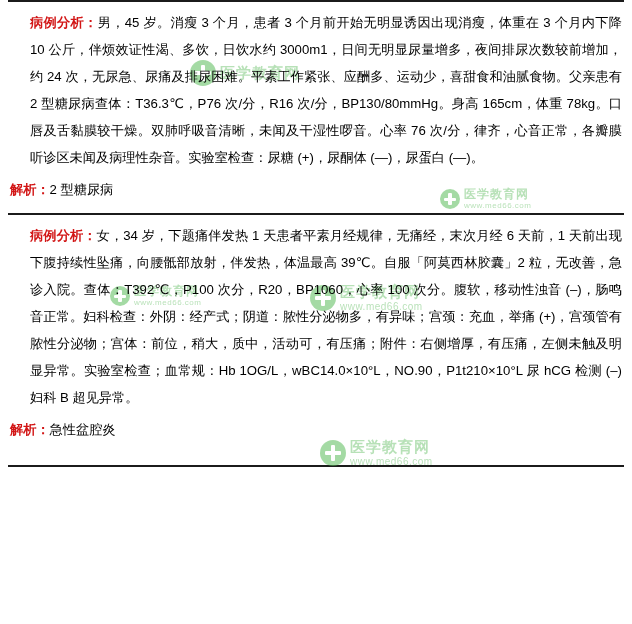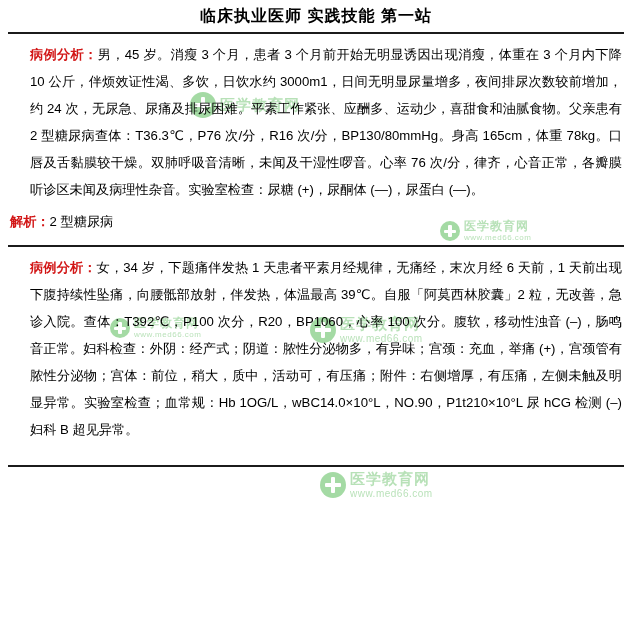--- a/index.html
+++ b/index.html
@@ -142,21 +142,20 @@
   .wm.small .logo::before { top: 4px; height: 12px; width: 3.2px; margin-left: -1.6px; }
   .wm.small .logo::after { left: 4px; width: 12px; height: 3.2px; margin-top: -1.6px; }
   .wm.small .wm-main { font-size: 12px; }
   .wm.small .wm-sub { font-size: 8px; }
 </style>
 </head>
 <body>
 
 <div class="page">
 
-  <div class="title-bar">临床执业医师 实践技能 第一站</div>
   <div class="title-rule"></div>
 
   <div class="block">
 
     <div class="wm" style="left:180px; top:58px;">
       <span class="logo"></span>
       <span class="wm-stack">
         <span class="wm-main">医学教育网</span>
       </span>
     </div>
@@ -195,20 +194,23 @@
   </div>
 
   <div class="divider"></div>
 
   <div class="block">
 
     <div class="case-para">
       <span class="label-case">病例分析：</span><span class="case-body">女，34 岁，下题痛伴发热 1 天患者平素月经规律，无痛经，末次月经 6 天前，1 天前出现下腹持续性坠痛，向腰骶部放射，伴发热，体温最高 39℃。自服「阿莫西林胶囊」2 粒，无改善，急诊入院。查体：T392℃，P100 次分，R20，BP1060，心率 100 次分。腹软，移动性浊音 (–)，肠鸣音正常。妇科检查：外阴：经产式；阴道：脓性分泌物多，有异味；宫颈：充血，举痛 (+)，宫颈管有脓性分泌物；宫体：前位，稍大，质中，活动可，有压痛；附件：右侧增厚，有压痛，左侧未触及明显异常。实验室检查；血常规：Hb 1OG/L，wBC14.0×10°L，NO.90，P1t210×10°L 尿 hCG 检测 (–)妇科 B 超见异常。</span>
     </div>
 
+    <div class="answer-line">
+      <span class="label-ans">解析：</span><span class="answer-text">急性盆腔炎</span>
+    </div>
 
     <div class="wm" style="left:310px; top:224px;">
       <span class="logo"></span>
       <span class="wm-stack">
         <span class="wm-main">医学教育网</span>
         <span class="wm-sub">www.med66.com</span>
       </span>
     </div>
   </div>
 

